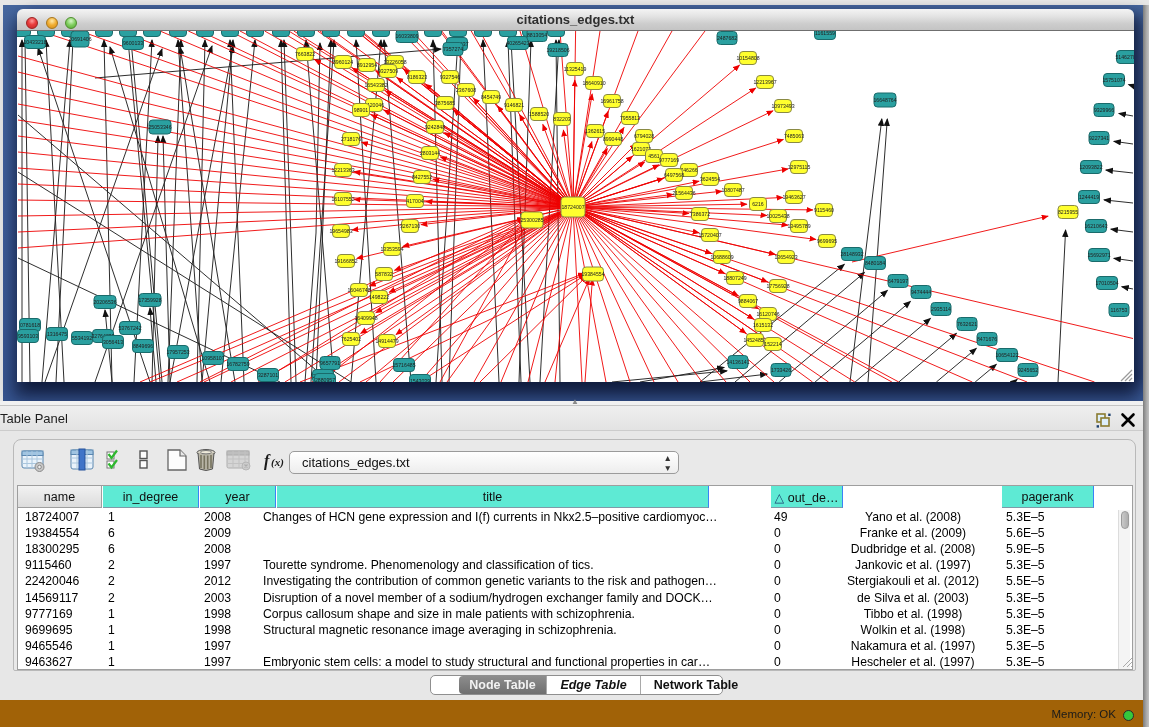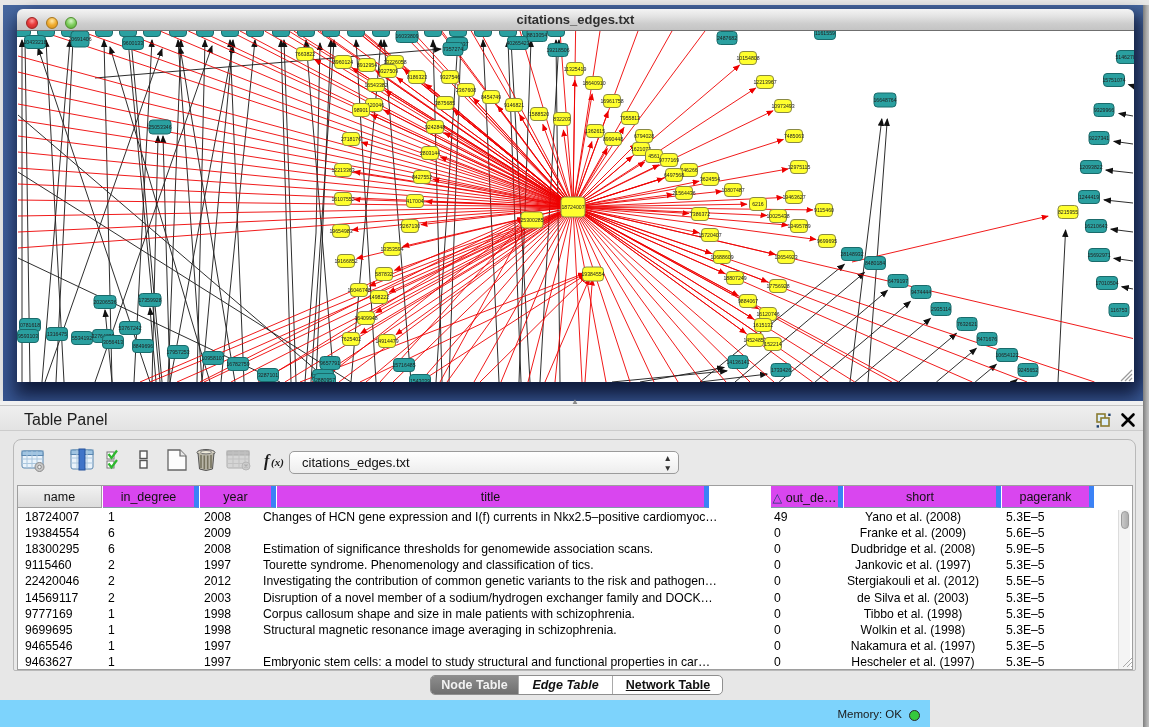--- a/index.html
+++ b/index.html
@@ -19,50 +19,50 @@
 #tl-r { left:9px; background:radial-gradient(circle at 50% 30%, #ff9a9a 0%, #e93c3c 45%, #c22727 100%); border:1px solid #9e2222;}
 #tl-y { left:28.5px; background:radial-gradient(circle at 50% 30%, #ffe9a8 0%, #f0ac2f 50%, #d18c1e 100%); border:1px solid #a8761c;}
 #tl-g { left:48px; background:radial-gradient(circle at 50% 30%, #d7f7c8 0%, #7fce5e 50%, #53a631 100%); border:1px solid #4f8e2e;}
 #canvas { position:absolute; left:0; top:22px; width:1117px; height:351px; background:#fff; }
 #rightstrip { position:absolute; right:0; top:5px; width:6px; height:722px;
   background:linear-gradient(90deg,#7d7d7d,#ababab 60%,#c2c2c2); }
 #panelgap { position:absolute; left:0; top:401px; width:1149px; height:4px; background:#f1f1f1; }
 #splitgrip { position:absolute; left:568px; top:398px; width:14px; height:8px; color:#8a8a8a; font-size:8px; line-height:8px; text-align:center; }
 #panelhdr { position:absolute; left:0; top:405px; width:1144px; height:26px;
   background:linear-gradient(180deg,#efefef,#e3e3e3); border-top:1px solid #c4c4c4; border-bottom:1px solid #cccccc; }
-#panelhdr .t { position:absolute; left:24px; top:5px; font-size:16px; color:#1d1d1d; }
+#panelhdr .t { position:absolute; left:0; top:5px; font-size:13px; color:#1d1d1d; }
 #panelbody { position:absolute; left:0; top:431px; width:1144px; height:296px; background:#e7e7e7; }
 #container { position:absolute; left:13px; top:8px; width:1123px; height:232px;
   background:#e9e9e9; border:1px solid #b9b9b9; border-radius:8px 8px 2px 2px; }
 #combo { position:absolute; left:275px; top:11px; width:390px; height:23px; background:linear-gradient(180deg,#ffffff,#ededed);
   border:1px solid #9b9b9b; border-radius:5px; font-size:13px; color:#111; padding:3px 0 0 12px; }
 #combo .arr { position:absolute; right:6px; top:1px; font-size:8.5px; color:#333; line-height:10px; text-align:center;}
 #tablewrap { position:absolute; left:3px; top:45px; width:1116px; height:185px; background:#ffffff;
   border:1px solid #9e9e9e; overflow:hidden; }
-.th { position:absolute; top:0; height:22px; background:#d946ef; border-right:5px solid #3b82f6; border-bottom:1px solid #7f9aa8;
+.th { position:absolute; top:0; height:22px; background:#5eead4; border-right:1px solid #3b82f6; border-bottom:1px solid #7f9aa8;
   font-size:12.5px; color:#111; text-align:center; padding-top:4px; }
 .th.gray { background:linear-gradient(180deg,#f2f2f2,#dcdcdc); border-right:1px solid #9e9e9e; border-bottom:1px solid #9e9e9e;}
 .tr { position:absolute; left:0; width:1105px; height:16.1px; font-size:12.2px; color:#000; white-space:nowrap; }
 .tr div { position:absolute; top:1px; overflow:hidden; }
 .c0 { left:7px; width:92px; }
 .c1 { left:90px; width:95px; }
 .c2 { left:186px; width:75px; }
 .c3 { left:245px; width:492px; }
 .c4 { left:756px; width:70px; }
 .c5 { left:816px; width:158px; text-align:center; }
 .c6 { left:988px; width:100px; }
 #scrollbar { position:absolute; right:2px; top:24px; width:12px; height:159px; background:#f4f4f4; border-left:1px solid #dcdcdc; }
 #thumb { position:absolute; left:2px; top:1px; width:8px; height:18px; background:linear-gradient(90deg,#c9c9c9,#adadad); border-radius:4px; border:1px solid #9a9a9a;}
 #tabs { position:absolute; left:430px; top:244px; width:293px; height:20px; border:1px solid #8f8f8f; border-radius:5px;
   background:#ffffff; font-size:12.5px; font-weight:bold; }
-#tabs div { position:absolute; top:0; height:18px; padding-top:2px; text-align:center; color:#111; }
+#tabs div { position:absolute; top:0; height:18px; padding-top:2px; text-align:center; color:#111;margin-left:28px; }
 #tab1 { left:0; width:87px; border-radius:4px 0 0 4px; background:linear-gradient(180deg,#8d8d8d,#6f6f6f); color:#f2f2f2 !important; }
 #tab2 { left:87px; width:94px; border-left:1px solid #a9a9a9;font-style:italic; }
-#tab3 { left:181px; width:111px; border-left:1px solid #a9a9a9;text-decoration:underline; }
-#status { position:absolute; left:0; top:700px; width:930px; height:27px; background:#7dd3fc; }
+#tab3 { left:181px; width:111px; border-left:1px solid #a9a9a9; }
+#status { position:absolute; left:0; top:700px; width:1144px; height:27px; background:#a16207; }
 #status .m { position:absolute; right:28px; top:8px; font-size:11.5px; color:#1a1a1a; }
 #memdot { position:absolute; right:10px; top:10px; width:11px; height:11px; border-radius:50%;
   background:#35c93c; border:1.5px solid #2a2a2a; }
 .ph-ic { position:absolute; top:6px; }
 </style></head>
 <body>
 <div id="desktop">
   <div id="win">
     <div id="titlebar">
         <span class="tl" id="tl-r"></span>
@@ -668,21 +668,20 @@
       <text x="7" y="15" font-size="11" font-style="italic" font-weight="bold" font-family="Liberation Serif, serif" fill="#1a1a1a">(x)</text>
         </g>
     </svg>
     <div id="combo">citations_edges.txt<div class="arr">▲<br>▼</div></div>
     <div id="tablewrap">
       <div class="th gray" style="left:0;width:84px">name</div>
       <div class="th" style="left:85px;width:96px">in_degree</div>
       <div class="th" style="left:182px;width:76px">year</div>
       <div class="th" style="left:259px;width:432px">title</div>
       <div class="th" style="left:753px;width:72px"><span style="color:#1c3f6e">△</span> out_de…</div>
-      <div class="th" style="left:826px;width:157px">short</div>
       <div class="th" style="left:984px;width:92px">pagerank</div>
       <div style="position:absolute;left:0;top:23px;width:1105px;height:162px">
         <div class="tr" style="top:0.0px">
             <div class="c0">18724007</div>
             <div class="c1">1</div>
             <div class="c2">2008</div>
             <div class="c3">Changes of HCN gene expression and I(f) currents in Nkx2.5–positive cardiomyoc…</div>
             <div class="c4">49</div>
             <div class="c5">Yano et al. (2008)</div>
             <div class="c6">5.3E–5</div>
@@ -692,21 +691,20 @@
             <div class="c1">6</div>
             <div class="c2">2009</div>
             <div class="c4">0</div>
             <div class="c5">Franke et al. (2009)</div>
             <div class="c6">5.6E–5</div>
           </div>
 <div class="tr" style="top:32.2px">
             <div class="c0">18300295</div>
             <div class="c1">6</div>
             <div class="c2">2008</div>
-            <div class="c3">Estimation of significance thresholds for genomewide association scans.</div>
             <div class="c4">0</div>
             <div class="c5">Dudbridge et al. (2008)</div>
             <div class="c6">5.9E–5</div>
           </div>
 <div class="tr" style="top:48.3px">
             <div class="c0">9115460</div>
             <div class="c1">2</div>
             <div class="c2">1997</div>
             <div class="c3">Tourette syndrome. Phenomenology and classification of tics.</div>
             <div class="c4">0</div>

